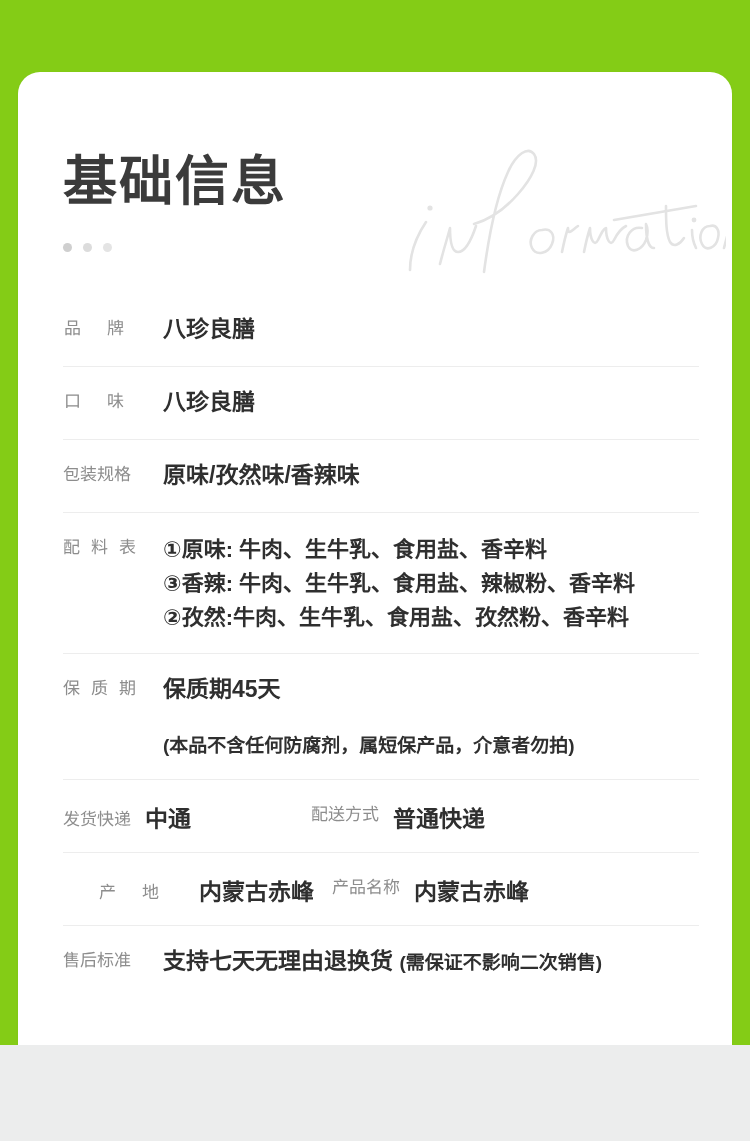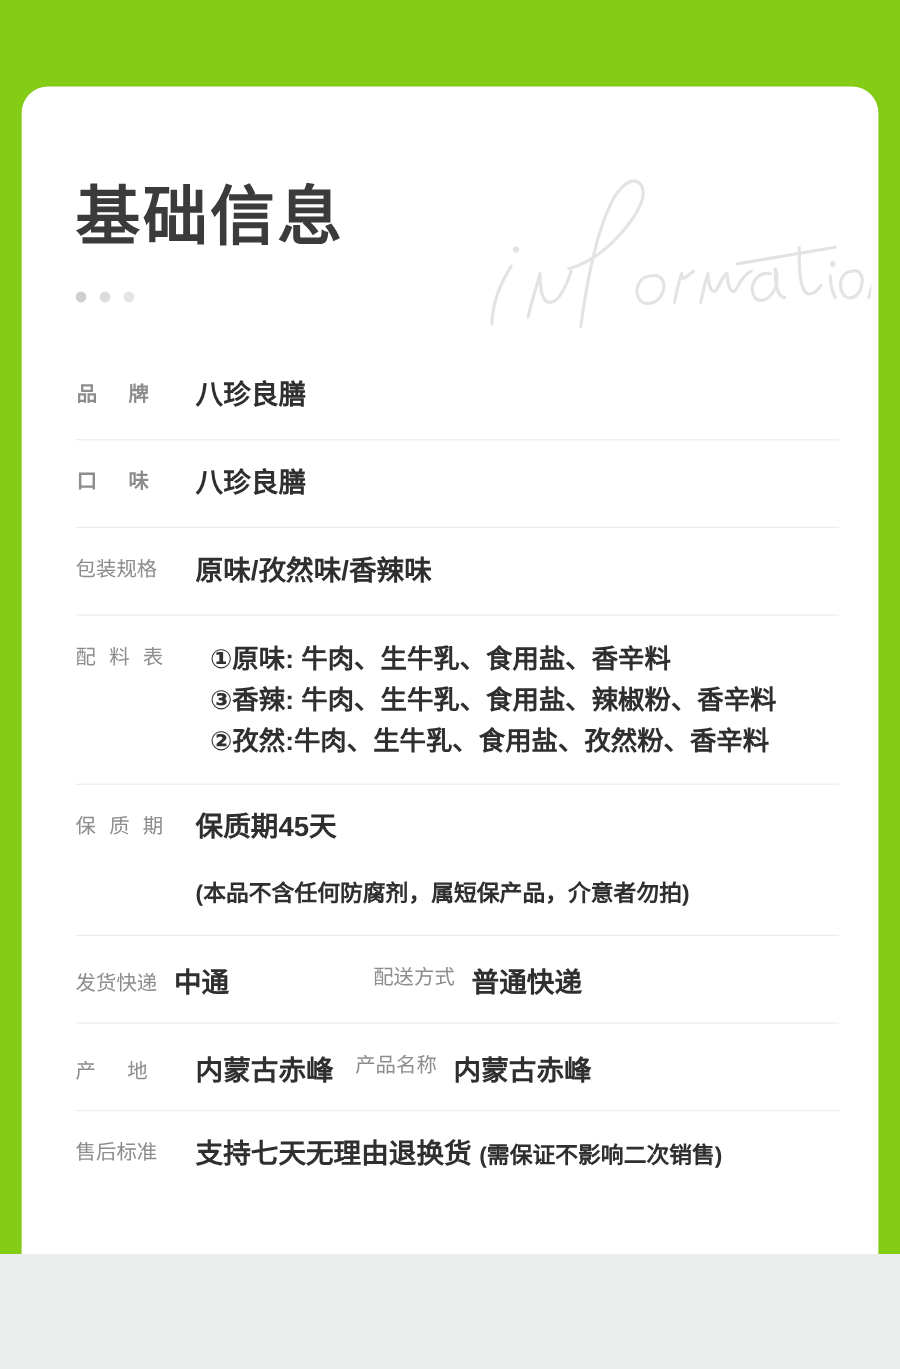--- a/index.html
+++ b/index.html
@@ -81,31 +81,31 @@
   }
   .row:last-child { border-bottom: none; }
   .label {
     width: 100px;
     flex: 0 0 100px;
     font-size: 17px;
     color: #8d8d8d;
     line-height: 30px;
     white-space: nowrap;
   }
-  .label.sp1 { letter-spacing: 26px; text-indent: 1px; font-weight: bold; }
+  .label.sp1 { letter-spacing: 26px; text-indent: 1px; }
   .label.sp2 { letter-spacing: 11px; }
   .label.sp3 { letter-spacing: 0px; }
   .value {
     flex: 1;
     font-size: 23px;
     font-weight: bold;
     color: #2f2f2f;
     line-height: 30px;
   }
-  .value.multi { line-height: 34px; font-size: 22px; margin-left: 12px; }
+  .value.multi { line-height: 34px; font-size: 22px; }
   .value .sub {
     display: block;
     font-size: 20px;
     font-weight: bold;
     color: #2f2f2f;
     margin-top: 6px;
   }
   .value .small {
     font-size: 19px;
     font-weight: bold;
@@ -130,21 +130,21 @@
     white-space: nowrap;
     margin-right: 14px;
   }
   .value2 {
     font-size: 23px;
     font-weight: bold;
     color: #2f2f2f;
     white-space: nowrap;
   }
   .w-shipping .col-a { width: 230px; }
-  .w-origin .col-a { width: 215px; }
+  .w-origin .col-a { width: 215px; margin-left: 36px; }
 </style>
 </head>
 <body>
 
 <div class="page">
   <div class="card">
 
     <div class="title-block">
       <div class="title">基础信息</div>
       <div class="dots">

